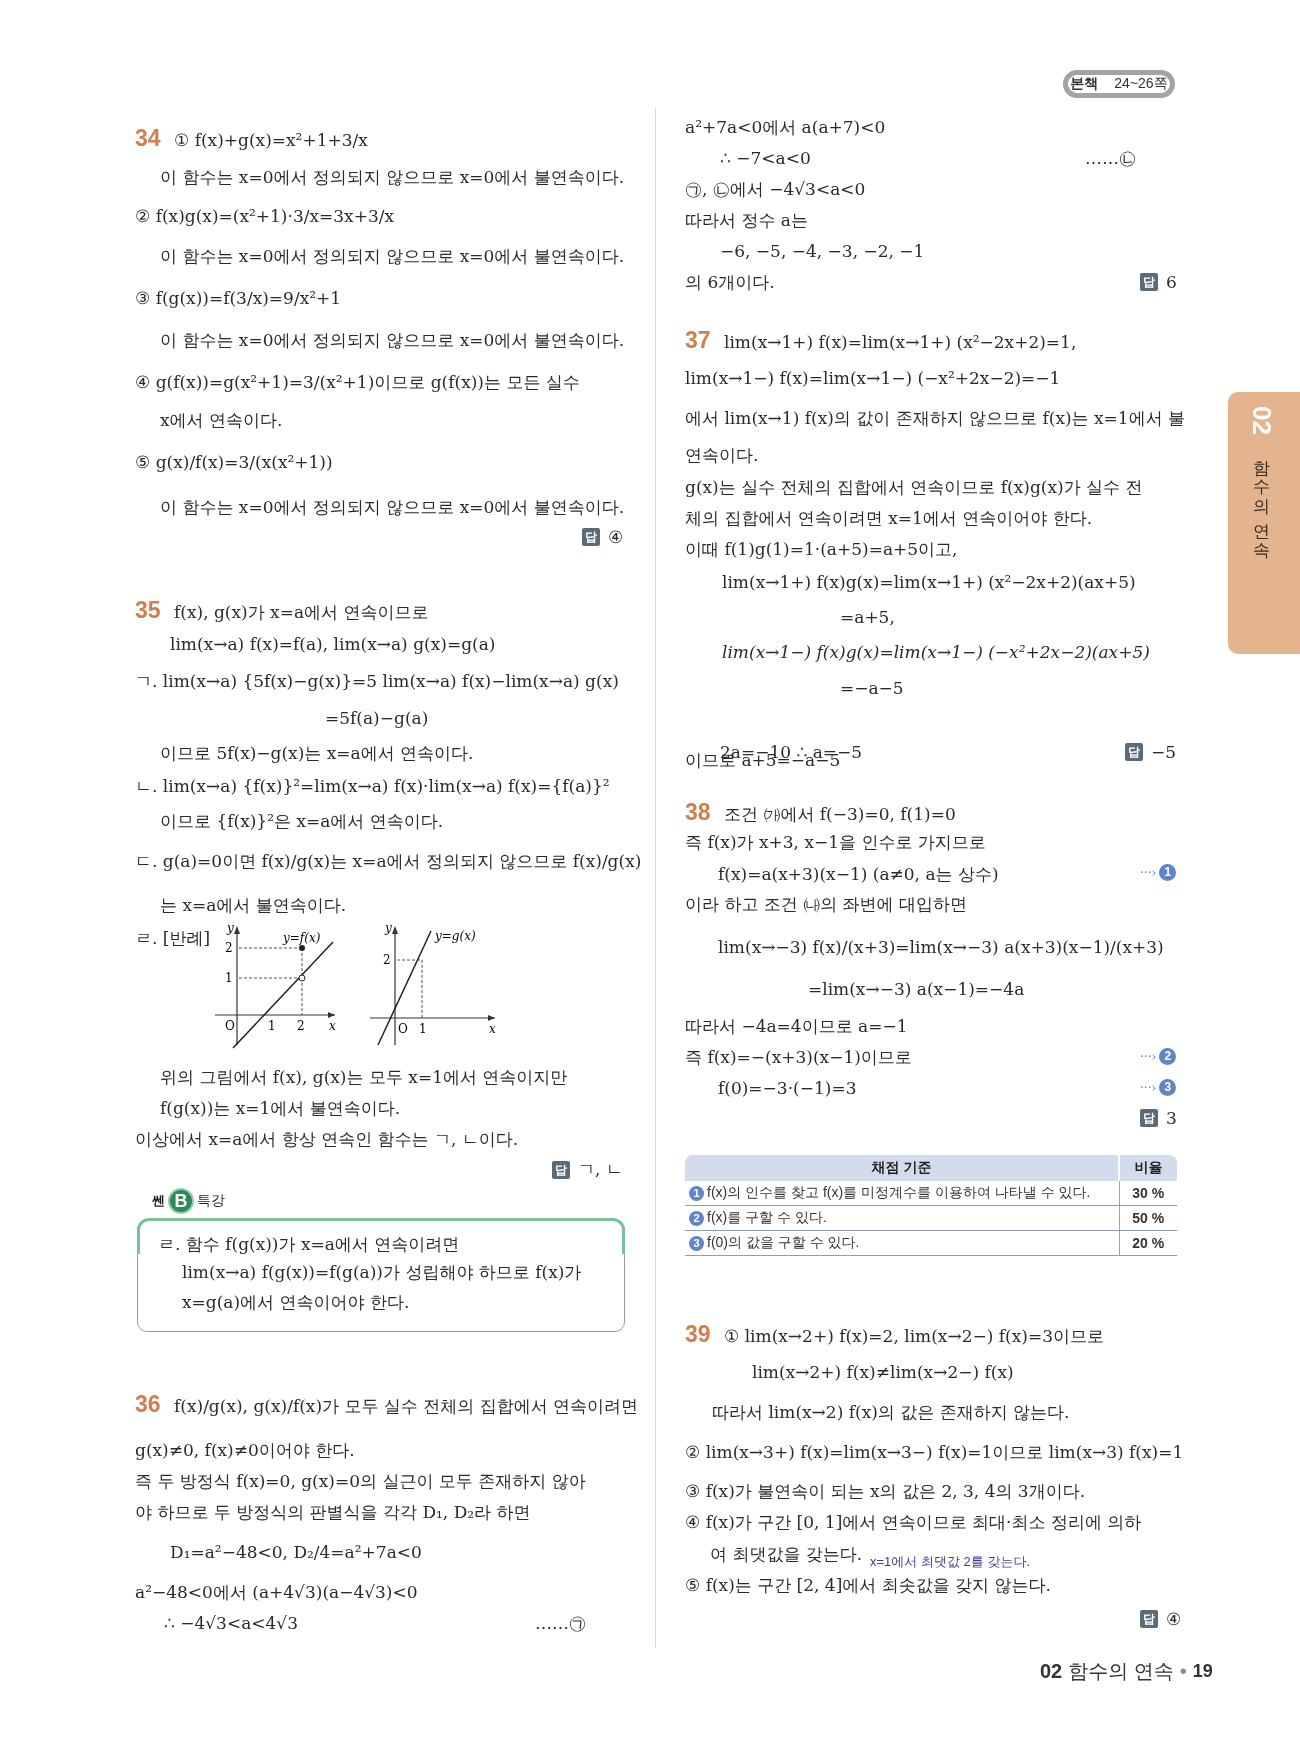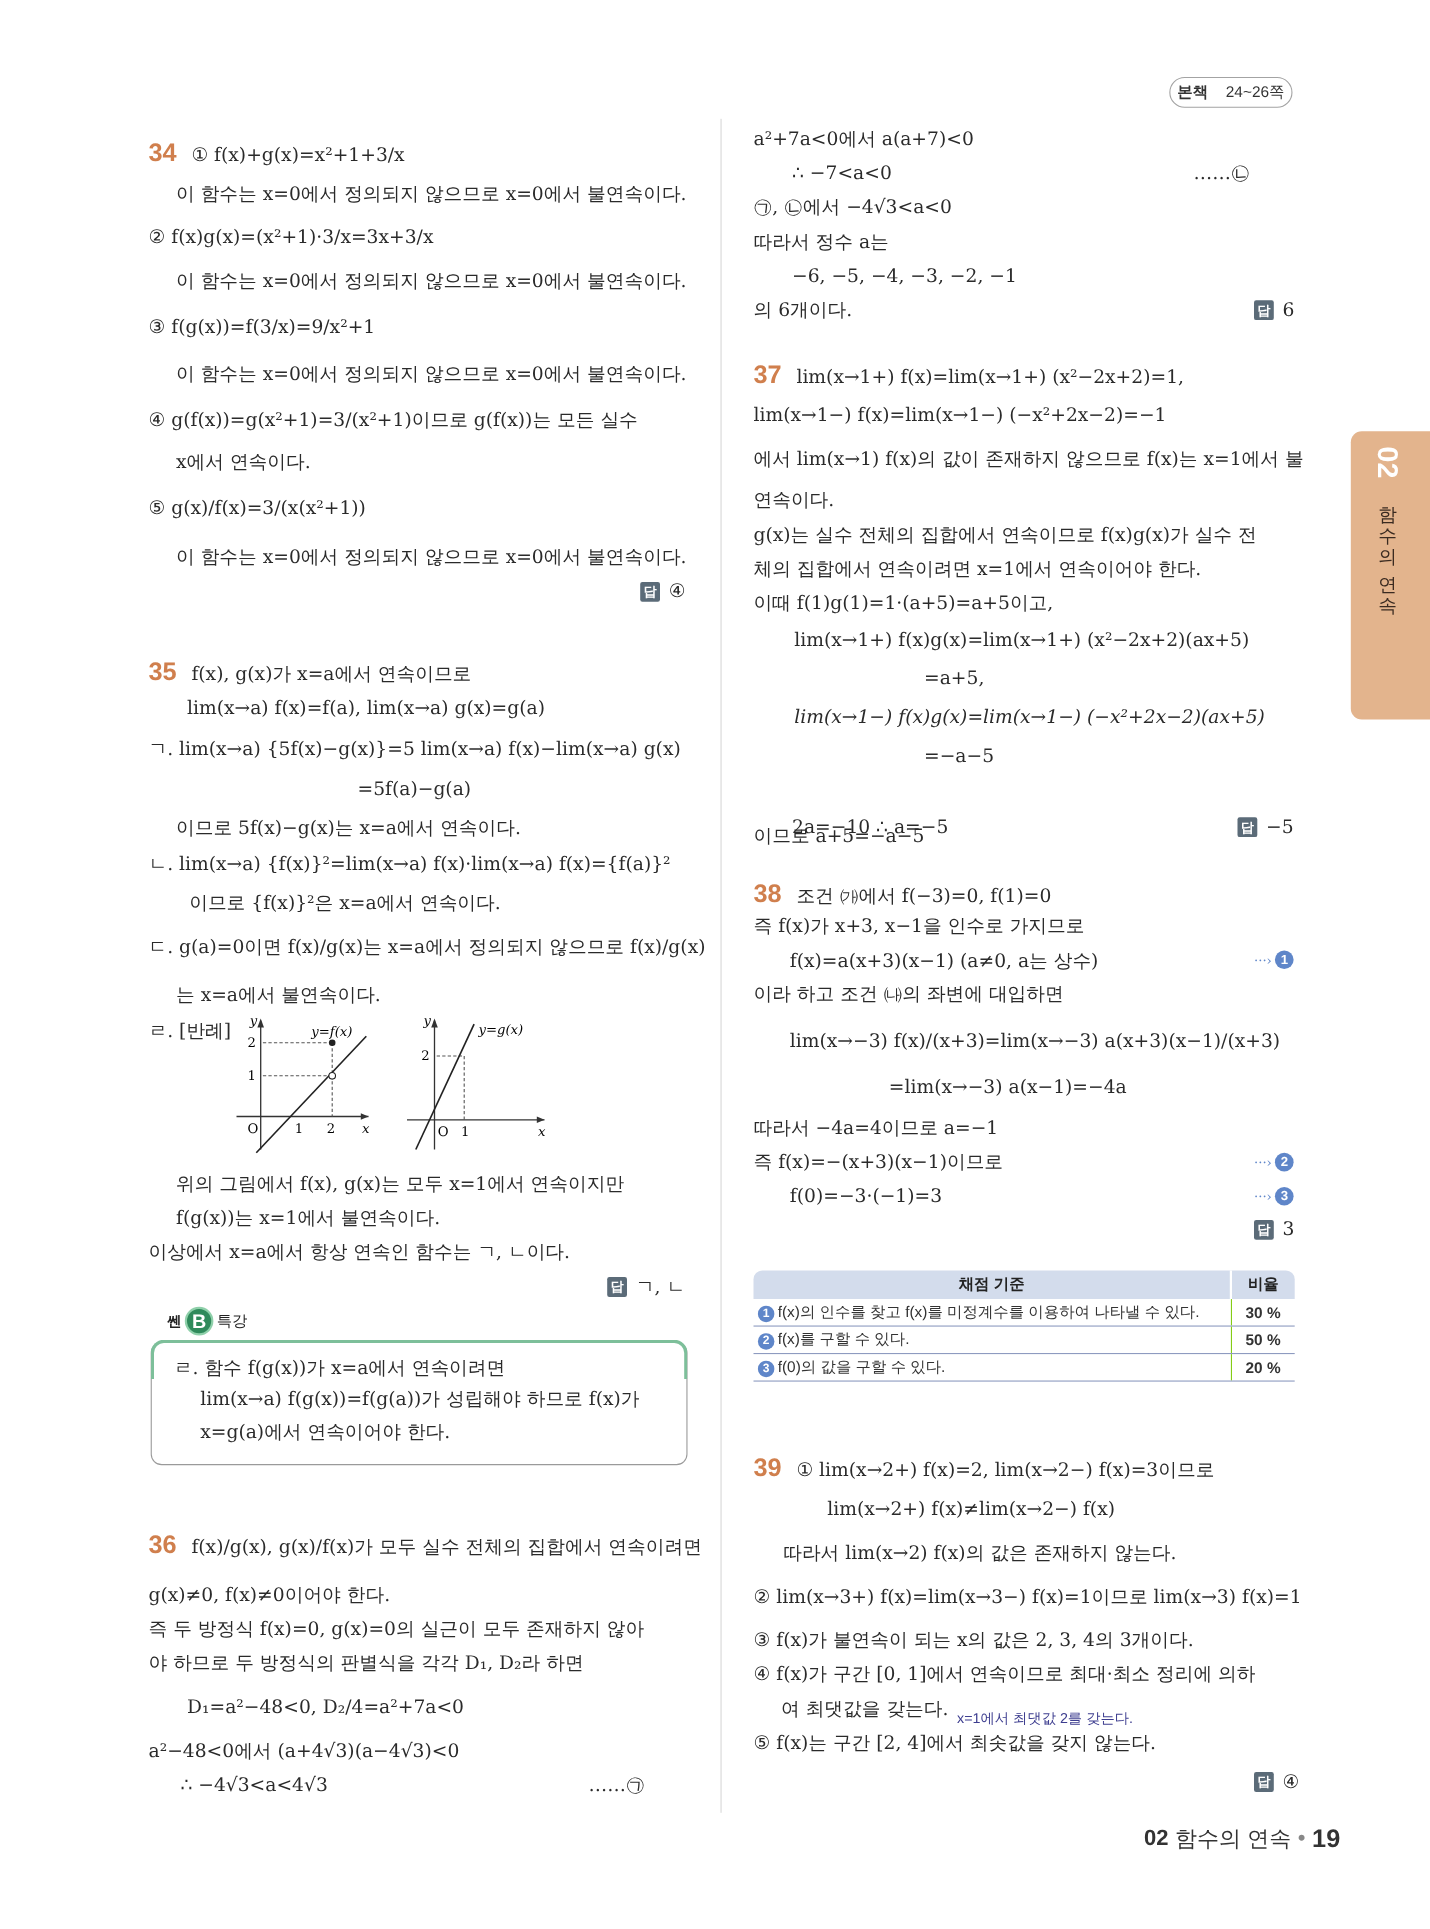--- a/index.html
+++ b/index.html
@@ -2,28 +2,28 @@
 <html><head>
 <meta charset="utf-8">
 <style>
   * { box-sizing: border-box; margin: 0; padding: 0; }
   html, body { width: 1300px; height: 1754px; background: #ffffff; overflow: hidden; }
   body { position: relative; font-family: "DejaVu Serif", serif; color: #2a2a2a; font-size: 17px; }
   .line { position: absolute; white-space: nowrap; font-size: 17px; line-height: 24px; }
   .qnum { font-family: "Liberation Sans", sans-serif; font-weight: bold; color: #d07f4d; font-size: 23px; margin-right: 8px; }
   .ans { position: absolute; display: flex; align-items: center; gap: 8px; font-size: 17px; }
   .ans-icon { display: inline-block; width: 18px; height: 18px; background: #5b6b78; color: #fff; font-family: "Liberation Sans", sans-serif; font-size: 12px; font-weight: bold; line-height: 18px; text-align: center; border-radius: 2px; }
-  .ref-badge { position: absolute; left: 1063px; top: 70px; width: 112px; height: 28px; border: 1px solid #a3a3a3; border-radius: 14px; font-family: "Liberation Sans", sans-serif; font-size: 14px; display: flex; align-items: center; justify-content: center; gap: 16px; color: #333; }
+  .ref-badge { position: absolute; left: 1063px; top: 70px; width: 112px; height: 28px; border: 5px solid #a3a3a3; border-radius: 14px; font-family: "Liberation Sans", sans-serif; font-size: 14px; display: flex; align-items: center; justify-content: center; gap: 16px; color: #333; }
   .ref-badge b { font-weight: bold; }
   .side-tab { position: absolute; left: 1228px; top: 392px; width: 72px; height: 262px; background: #e3b48d; border-radius: 10px 0 0 10px; }
   .side-tab .num { position: absolute; left: 18px; top: 14px; color: #fff; font-family: "Liberation Sans", sans-serif; font-weight: bold; font-size: 26px; writing-mode: vertical-rl; }
   .side-tab .title { position: absolute; left: 22px; top: 56px; color: #3a2a20; font-family: "Liberation Sans", sans-serif; font-size: 17px; writing-mode: vertical-rl; letter-spacing: 2px; }
   .footer { position: absolute; left: 1040px; top: 1658px; font-family: "Liberation Sans", sans-serif; font-size: 20px; color: #333; display: flex; align-items: center; gap: 6px; }
   .footer .chnum { font-weight: bold; }
-  .footer .pg { font-weight: bold; font-size: 23px; }
+  .footer .pg { font-weight: bold; font-size: 18px; }
   .divider { position: absolute; left: 655px; top: 108px; width: 1px; height: 1540px; background: #d8d8d8; }
   .tip-box { position: absolute; left: 137px; top: 1220px; width: 488px; height: 112px; border: 1.5px solid #9a9a9a; border-radius: 10px; }
   .tip-box-top { position: absolute; left: 137px; top: 1218px; width: 488px; height: 36px; border: 3px solid #7dbf9a; border-bottom: none; border-radius: 12px 12px 0 0; background: transparent; }
   .tip-head { position: absolute; left: 152px; top: 1188px; display: flex; align-items: center; gap: 3px; font-family: "Liberation Sans", sans-serif; }
   .tip-head .ssen { font-size: 13px; font-weight: bold; color: #222; }
   .tip-head .b-circle { width: 26px; height: 26px; border-radius: 50%; background: #2f8a5b; color: #fff; font-weight: bold; font-size: 18px; display: flex; align-items: center; justify-content: center; border: 2px solid #8fd0aa; }
   .tip-head .tk { font-size: 14px; color: #222; }
   table.score { position: absolute; left: 685px; top: 1155px; width: 492px; border-collapse: collapse; font-family: "Liberation Sans", sans-serif; font-size: 14px; }
   table.score th { background: #d3dcec; font-weight: bold; height: 26px; color: #222; }
   table.score th:first-child { border-radius: 8px 0 0 0; }
@@ -74,21 +74,21 @@
 <div>
   <div class="line" style="left:135px;top:598px;">
     <span class="qnum">35</span>
     <span>f(x), g(x)가 x=a에서 연속이므로</span>
   </div>
   <div class="line" style="left:170px;top:632px;">lim(x→a) f(x)=f(a), lim(x→a) g(x)=g(a)</div>
   <div class="line" style="left:135px;top:669px;">ㄱ. lim(x→a) {5f(x)−g(x)}=5 lim(x→a) f(x)−lim(x→a) g(x)</div>
   <div class="line" style="left:325px;top:706px;">=5f(a)−g(a)</div>
   <div class="line" style="left:160px;top:741px;">이므로 5f(x)−g(x)는 x=a에서 연속이다.</div>
   <div class="line" style="left:135px;top:774px;">ㄴ. lim(x→a) {f(x)}²=lim(x→a) f(x)·lim(x→a) f(x)={f(a)}²</div>
-  <div class="line" style="left:160px;top:809px;margin-left:12px;">이므로 {f(x)}²은 x=a에서 연속이다.</div>
+  <div class="line" style="left:160px;top:809px;">이므로 {f(x)}²은 x=a에서 연속이다.</div>
   <div class="line" style="left:135px;top:849px;">ㄷ. g(a)=0이면 f(x)/g(x)는 x=a에서 정의되지 않으므로 f(x)/g(x)</div>
   <div class="line" style="left:160px;top:893px;">는 x=a에서 불연속이다.</div>
   <div class="line" style="left:135px;top:926px;">ㄹ. [반례]</div>
 
   <svg class="graph" style="left:205px;top:920px;" width="140" height="130" viewBox="0 0 140 130">
     <line x1="10" y1="95" x2="130" y2="95" stroke="#333" stroke-width="1.2"></line>
     <polygon points="130,95 123,92 123,98" fill="#333"></polygon>
     <line x1="32" y1="125" x2="32" y2="8" stroke="#333" stroke-width="1.2"></line>
     <polygon points="32,6 29,14 35,14" fill="#333"></polygon>
     <line x1="34" y1="28" x2="97" y2="28" stroke="#555" stroke-dasharray="3,2"></line>

